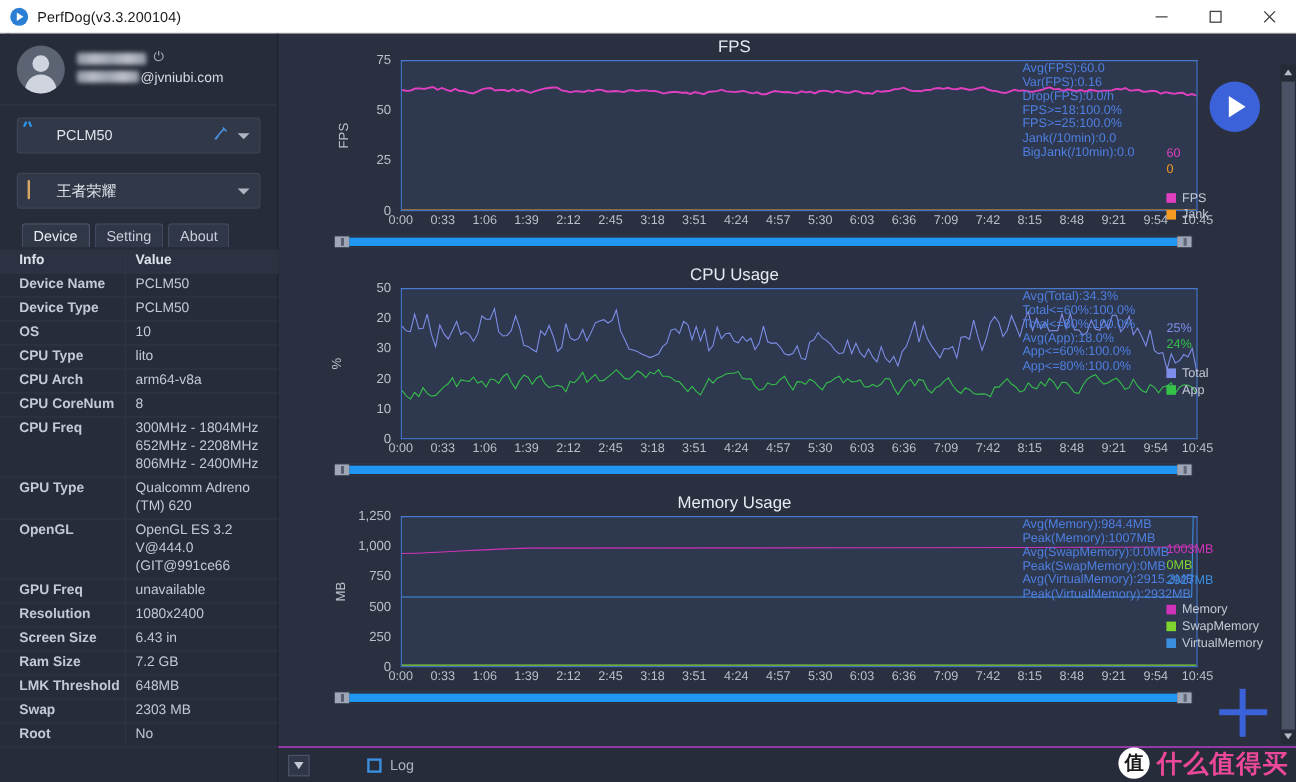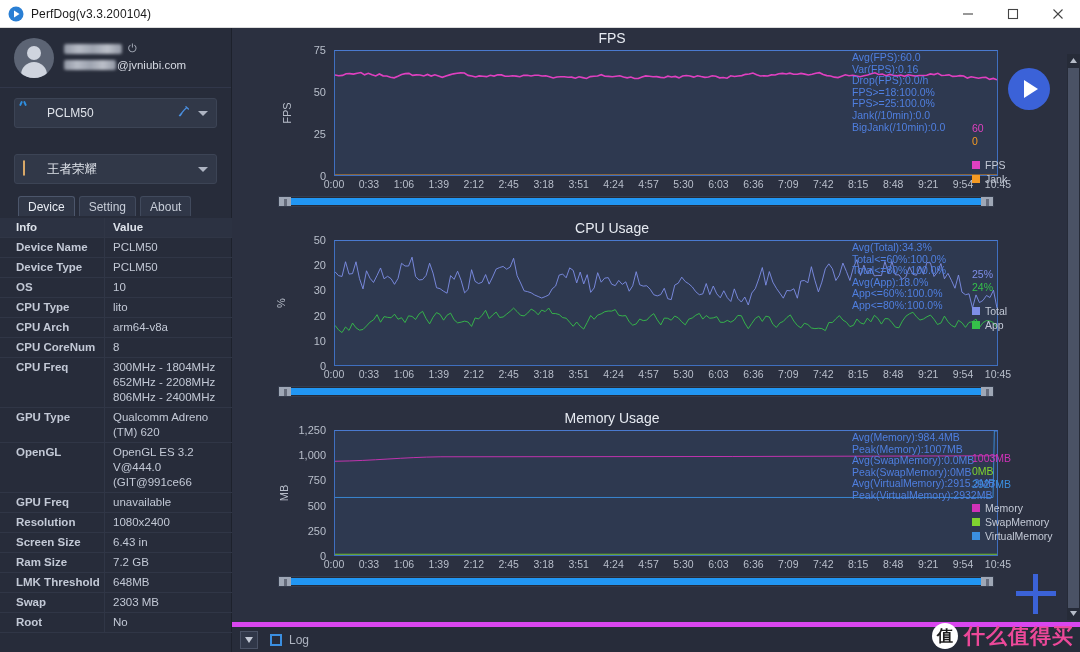--- a/index.html
+++ b/index.html
@@ -51,21 +51,21 @@
   .bl-name { width: 58px; }
   .bl-mail { width: 52px; vertical-align: -1px; margin-right: 1px; }
   .power-ico { margin-left: 6px; color: #aeb4c0; font-size: 11px; }
   .acct-mail { font-size: 11.5px; color: #d6dae3; white-space: nowrap; }
 
   .selrow { padding: 10px 14px 0 14px; }
   .select {
     height: 30px; background: #313848; border: 1px solid #3c4455; border-radius: 3px;
     display: flex; align-items: center; padding: 0 8px; color: #dfe3ea; font-size: 12px;
   }
-  .select + .select { margin-top: 26px; }
+  .select + .select { margin-top: 16px; }
   .sel-ico { width: 17px; height: 17px; flex: 0 0 auto; margin-right: 7px; }
   .droid { width: 14px; height: 14px; background: #2f8fe0; border-radius: 50% 50% 3px 3px; position: relative; }
   .droid::before, .droid::after {
     content:""; position:absolute; top:-4px; width:2px; height:5px; background:#2f8fe0; border-radius:1px;
   }
   .droid::before { left: 1px; transform: rotate(-25deg); }
   .droid::after  { right: 1px; transform: rotate(25deg); }
   .gameico {
     width: 17px; height: 17px; border-radius: 3px;
     background: radial-gradient(circle at 35% 30%, #f4d9a0 0%, #c8803c 45%, #7a3b20 100%);
@@ -169,21 +169,21 @@
   .plusbtn::before { left: 0; top: 17px; width: 40px; height: 5px; }
   .plusbtn::after  { top: 0; left: 17px; height: 40px; width: 5px; }
 
   .vscroll { position: absolute; right: 0; top: 26px; width: 13px; height: 566px; background: #262b38; }
   .vscroll .thumb { position: absolute; left: 1px; top: 14px; width: 11px; height: 540px; background: #4a5265; }
   .vscroll .arrow { position: absolute; left: 0; width: 13px; height: 13px; display:flex; align-items:center; justify-content:center; }
   .vscroll .arrow.up { top: 0; } .vscroll .arrow.down { bottom: 0; }
 
   .bottombar {
     position: absolute; left: 232px; bottom: 0; width: 848px; height: 30px;
-    background: #272c3a; border-top: 5px solid #d946ef; display: flex; align-items: center; padding-left: 8px;
+    background: #272c3a; border-top: 1px solid #d946ef; display: flex; align-items: center; padding-left: 8px; gap: 36px;
   }
   .dropbtn {
     width: 18px; height: 18px; border: 1px solid #4a5265; background: #303748;
     display: flex; align-items: center; justify-content: center;
   }
   .logbox { display: flex; align-items: center; gap: 7px; margin-left: 12px; }
   .chk { width: 12px; height: 12px; border: 2px solid #3b8fe0; background: transparent; }
   .log-lbl { font-size: 12px; color: #aeb4c0; }
 
   

